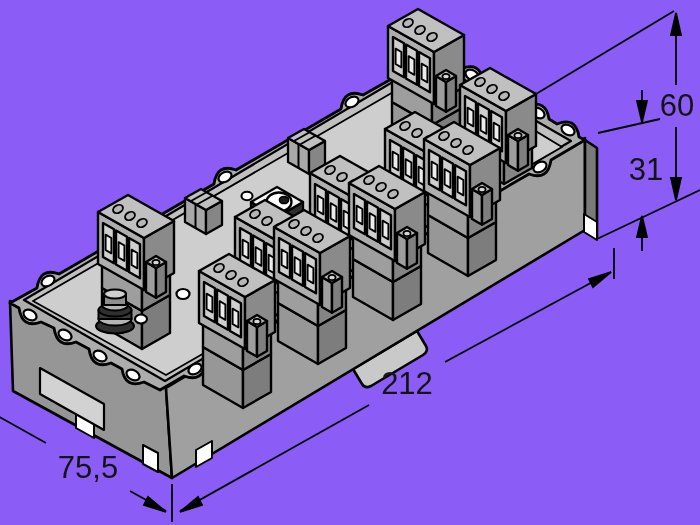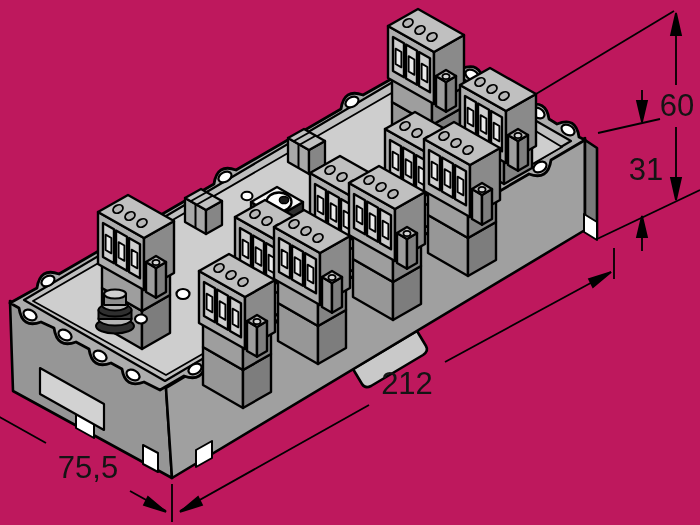--- a/index.html
+++ b/index.html
@@ -1,16 +1,16 @@
 <!DOCTYPE html>
 <html><head>
 <meta charset="utf-8">
 <style>
   html,body{margin:0;padding:0;background:#ffffff;}
-  .stage{position:relative;width:700px;height:525px;background:#be185d;overflow:hidden;}
+  .stage{position:relative;width:700px;height:525px;background:#8b5cf6;overflow:hidden;}
   svg{display:block;}
   .dim-text{font-family:"Liberation Sans","DejaVu Sans",sans-serif;font-size:31px;fill:#141414;}
   path,ellipse,polygon,line,rect{vector-effect:none;}
 </style>
 </head>
 <body>
 
 <div class="stage">
 <svg width="700" height="525" viewBox="0 0 700 525">
   <defs>

